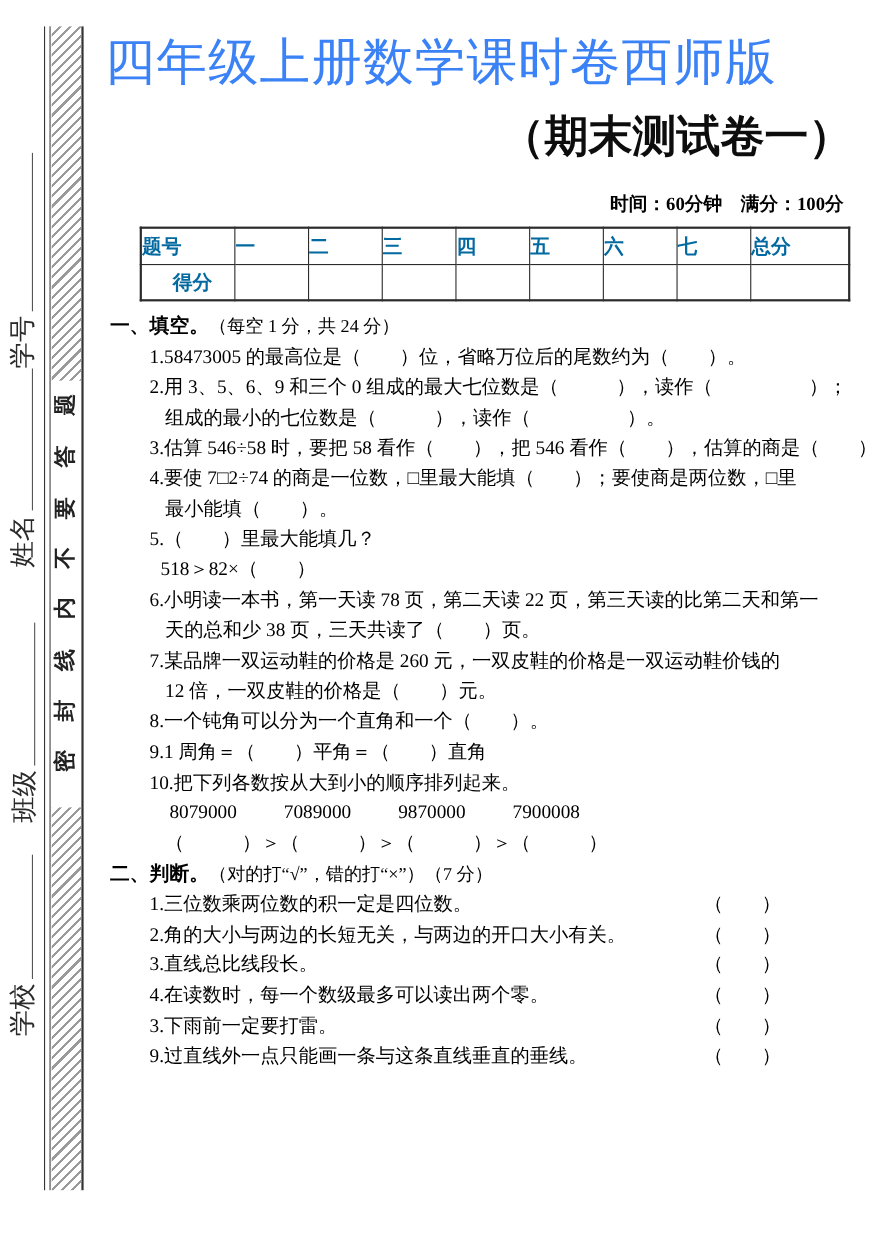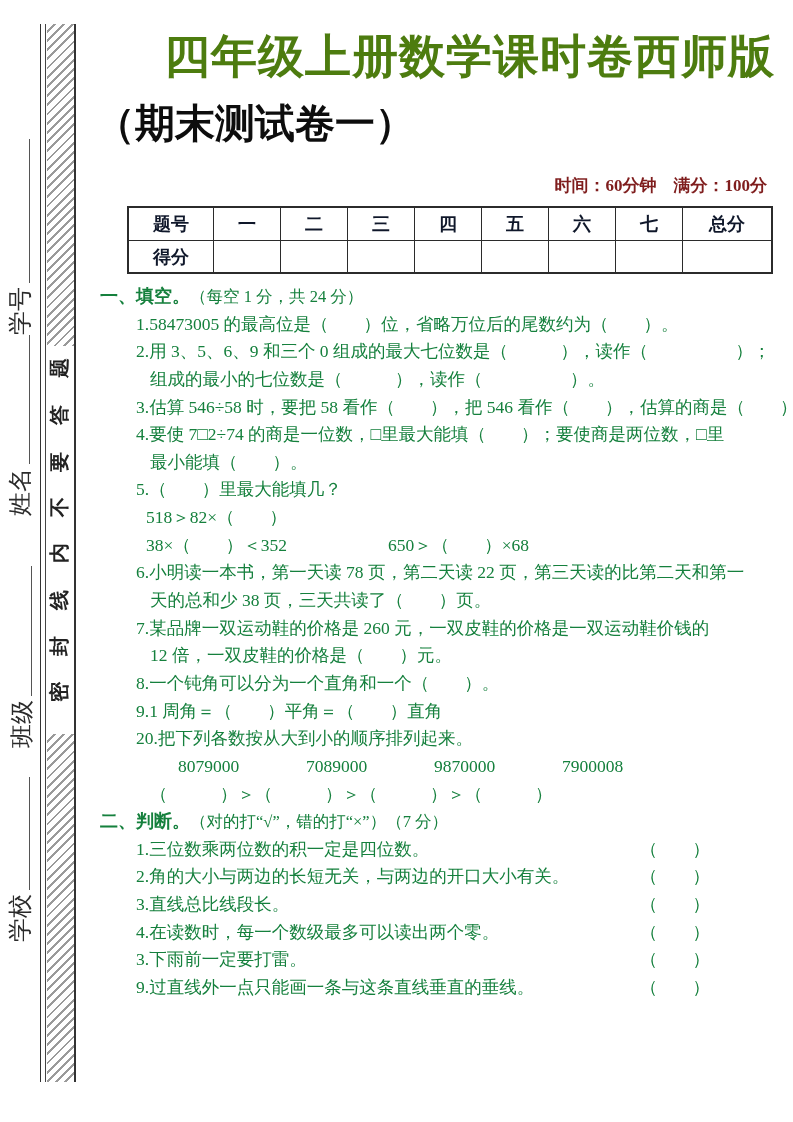--- a/index.html
+++ b/index.html
@@ -34,58 +34,58 @@
   .seal .hatch.top{top:0;height:322px;}
   .seal .hatch.bottom{top:710px;bottom:0;}
   .sealchar{
     position:absolute;left:55%;
     transform:translate(-50%,-50%) rotate(-90deg);
     font-size:20px;font-weight:bold;color:#222;
   }
 
   
   .title{
-    position:absolute;left:95px;width:680px;top:26px;text-align:right;
+    position:absolute;left:95px;width:680px;top:26px;text-align:left;
     font-family:"Liberation Sans","DejaVu Sans",sans-serif;
-    font-size:46px;font-weight:bold;letter-spacing:1px;color:#4d7c0f;
+    font-size:46px;font-weight:normal;letter-spacing:1px;color:#3b82f6;
   }
   .subtitle{
-    position:absolute;left:95px;width:680px;top:96px;text-align:left;
+    position:absolute;left:95px;width:680px;top:96px;text-align:right;
     font-family:"Liberation Sans","DejaVu Sans",sans-serif;
     font-size:40px;font-weight:bold;color:#0d0d0d;
   }
-  .meta{position:absolute;top:174px;right:26px;font-size:17px;font-weight:bold;color:#7f1d1d;}
+  .meta{position:absolute;top:174px;right:26px;font-size:17px;font-weight:bold;color:#000000;}
 
   
   table.score{
     position:absolute;left:127px;top:206px;border-collapse:collapse;
     border:2px solid #2b2b2b;table-layout:fixed;
   }
   table.score td{
-    border:1px solid #2b2b2b;text-align:center;vertical-align:middle;
-    font-size:18px;font-weight:bold;color:#0f172a;padding:0;margin-top:24px;
+    border:1px solid #2b2b2b;text-align:left;vertical-align:middle;
+    font-size:18px;font-weight:bold;color:#0369a1;padding:0;margin-top:24px;
   }
   table.score tr.hrow td{height:32px;}
-  table.score tr.srow td{height:31px;}
+  table.score tr.srow td{height:31px;padding-left:28px;}
   td.c-first{width:84px;} td.c-num{width:66px;} td.c-last{width:88px;}
 
   
   .content{
     position:absolute;left:100px;top:283px;width:678px;
-    font-size:17.5px;line-height:27.65px;white-space:nowrap;color:#15803d;
+    font-size:17.5px;line-height:27.65px;white-space:nowrap;color:#000000;
   }
   .ln{height:27.65px;}
   .i1{padding-left:36px;}
   .i2{padding-left:50px;}
   .sec .secbold{font-weight:bold;font-size:18px;}
   .sec .secnote{font-size:16.5px;}
   .cols{display:flex;padding-left:46px;}
   .cols .c1{width:242px;}
   .nums{display:flex;padding-left:54px;}
-  .nums span{width:104px;display:inline-block;margin-left:24px;}
+  .nums span{width:104px;display:inline-block;}
   .j{position:relative;}
   .jp{position:absolute;left:540px;top:0;}
 </style>
 </head>
 <body>
 
 <div class="page">
 
   <div class="vfield" id="vf-xuehao">
     <span>学号</span>
@@ -156,31 +156,27 @@
     <div class="ln i1">1.58473005 的最高位是（　　）位，省略万位后的尾数约为（　　）。</div>
     <div class="ln i1">2.用 3、5、6、9 和三个 0 组成的最大七位数是（　　　），读作（　　　　　）；</div>
     <div class="ln i2">组成的最小的七位数是（　　　），读作（　　　　　）。</div>
     <div class="ln i1">3.估算 546÷58 时，要把 58 看作（　　），把 546 看作（　　），估算的商是（　　）。</div>
     <div class="ln i1">4.要使 7□2÷74 的商是一位数，□里最大能填（　　）；要使商是两位数，□里</div>
     <div class="ln i2">最小能填（　　）。</div>
     <div class="ln i1">5.（　　）里最大能填几？</div>
     <div class="ln cols">
       <span class="c1">518＞82×（　　）</span>
     </div>
-    <div class="ln cols">
-      <span class="c1">38×（　　）＜352</span>
-      <span>650＞（　　）×68</span>
-    </div>
     <div class="ln i1">6.小明读一本书，第一天读 78 页，第二天读 22 页，第三天读的比第二天和第一</div>
     <div class="ln i2">天的总和少 38 页，三天共读了（　　）页。</div>
     <div class="ln i1">7.某品牌一双运动鞋的价格是 260 元，一双皮鞋的价格是一双运动鞋价钱的</div>
     <div class="ln i2">12 倍，一双皮鞋的价格是（　　）元。</div>
     <div class="ln i1">8.一个钝角可以分为一个直角和一个（　　）。</div>
     <div class="ln i1">9.1 周角＝（　　）平角＝（　　）直角</div>
-    <div class="ln i1">20.把下列各数按从大到小的顺序排列起来。</div>
+    <div class="ln i1">10.把下列各数按从大到小的顺序排列起来。</div>
     <div class="ln nums">
       <span>8079000</span>
       <span>7089000</span>
       <span>9870000</span>
       <span>7900008</span>
     </div>
     <div class="ln i2">（　　　）＞（　　　）＞（　　　）＞（　　　）</div>
 
     <div class="ln sec"><span class="secbold">二、判断。</span><span class="secnote">（对的打“√”，错的打“×”）（7 分）</span></div>
 

